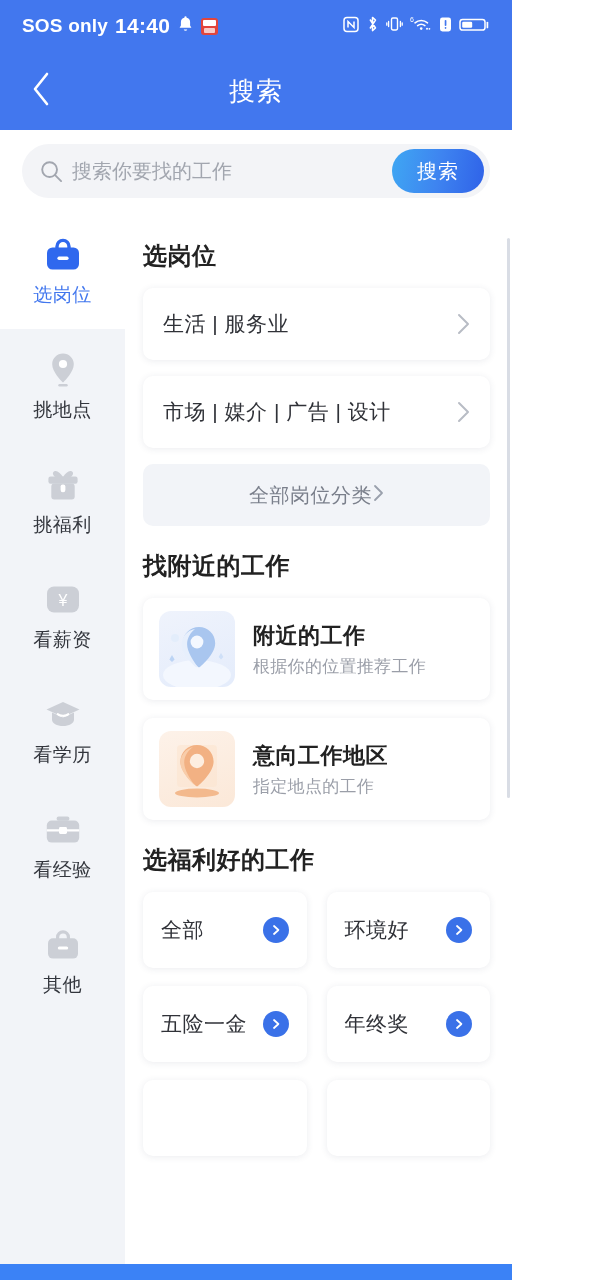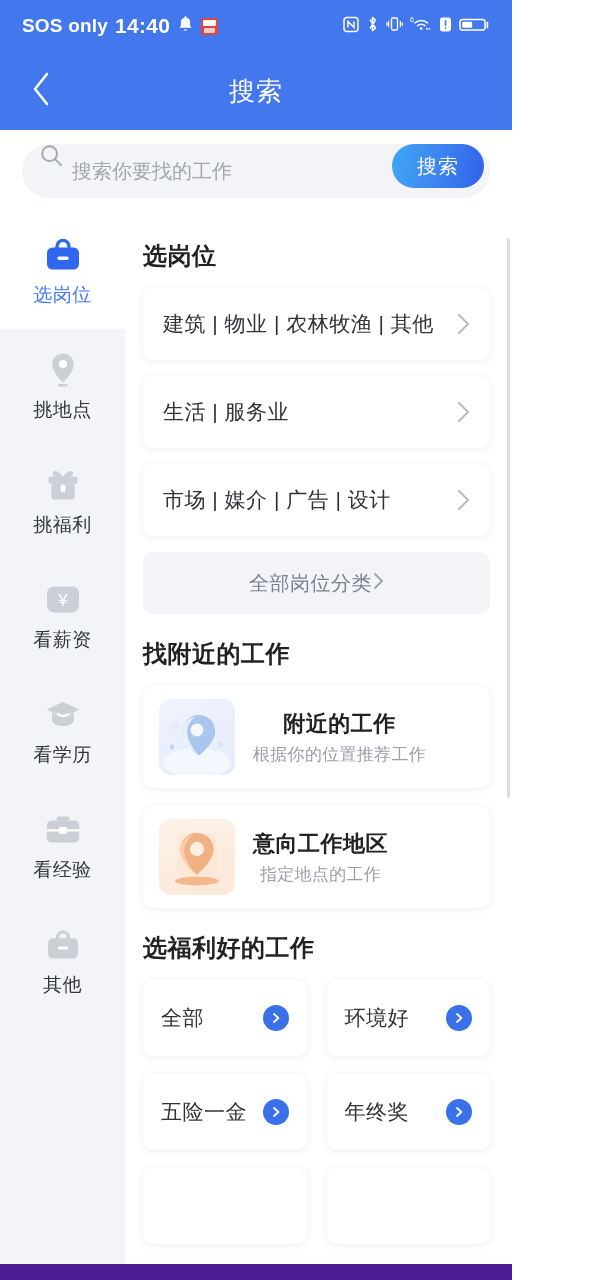--- a/index.html
+++ b/index.html
@@ -1,21 +1,21 @@
 <!DOCTYPE html>
 <html><head>
 <meta charset="utf-8">
 <style>
   * { margin:0; padding:0; box-sizing:border-box; }
   html, body {
     width:591px; height:1280px;
     font-family:"Liberation Sans","DejaVu Sans",sans-serif;
     background:#ffffff; overflow:hidden;
   }
-  #app { position:relative; width:512px; height:1280px; overflow:hidden; background:#4c1d95; }
+  #app { position:relative; width:512px; height:1280px; overflow:hidden; background:#3b82f6; }
 
   
   .header { background:#4277ee; height:130px; position:relative; }
   .statusbar {
     height:52px; display:flex; align-items:center;
     padding:0 22px; color:#fff;
   }
   .sb-left { display:flex; align-items:center; gap:7px; }
   .sb-carrier { font-size:19px; font-weight:600; letter-spacing:.2px; }
   .sb-time { font-size:21px; font-weight:600; letter-spacing:.3px; }
@@ -43,21 +43,21 @@
   }
   .nav-title {
     width:100%; text-align:center; color:#fff;
     font-size:26px; font-weight:500; letter-spacing:1px;
   }
 
   
   .searchwrap { background:#fff; padding:14px 22px 16px 22px; }
   .searchbar {
     position:relative; height:54px; background:#f3f4f7; border-radius:27px;
-    display:flex; align-items:flex-start; padding-left:18px; padding-right:6px;
+    display:flex; align-items:center; padding-left:18px; padding-right:6px;
   }
   .search-icon { flex:0 0 auto; margin-right:9px; display:flex; }
   .search-input {
     flex:1; border:none; outline:none; background:transparent;
     font-family:inherit; font-size:20px; color:#333;
     padding:0; height:100%;
   }
   .search-input::placeholder { color:#a2a6af; }
   .search-btn {
     flex:0 0 auto; width:92px; height:44px; border-radius:22px; border:none;
@@ -111,21 +111,21 @@
   
   .near-card {
     background:#fff; border-radius:10px; height:102px;
     box-shadow:0 1px 7px rgba(60,70,100,.10);
     display:flex; align-items:center; padding:0 16px; gap:18px;
     margin-bottom:18px; cursor:pointer;
   }
   .thumb { width:76px; height:76px; border-radius:12px; flex:0 0 auto; position:relative; overflow:hidden; }
   .thumb-blue { background:linear-gradient(160deg,#eff3fc 0%,#e4ecfb 100%); }
   .thumb-orange { background:linear-gradient(160deg,#fdf2e9 0%,#fbe8d8 100%); }
-  .near-txt { display:flex; flex-direction:column; gap:4px;text-align:center; }
+  .near-txt { display:flex; flex-direction:column; gap:4px; }
   .near-title { font-size:22px; font-weight:700; color:#222; letter-spacing:.5px; }
   .near-sub { font-size:17px; color:#9a9ea8; letter-spacing:.3px; }
 
   
   .ben-grid {
     display:grid; grid-template-columns:1fr 1fr; gap:18px 20px;
     margin-top:2px;
   }
   .ben-card {
     background:#fff; border-radius:10px; height:76px;
@@ -315,28 +315,20 @@
             </svg>
         </span>
         <span class="side-label">其他</span>
       </div>
     </div>
 
     <div class="main">
 
       <div class="sect-title">选岗位</div>
 
-      <div class="cat-card">
-        <span class="cat-text">建筑 | 物业 | 农林牧渔 | 其他</span>
-        <span class="chev-r">
-          <svg width="13" height="22" viewBox="0 0 13 22">
-              <path d="M2 2l9 9-9 9" fill="none" stroke="#b8bcc5" stroke-width="2" stroke-linecap="round" stroke-linejoin="round"></path>
-            </svg>
-        </span>
-      </div>
 
       <div class="cat-card">
         <span class="cat-text">生活 | 服务业</span>
         <span class="chev-r">
           <svg width="13" height="22" viewBox="0 0 13 22">
               <path d="M2 2l9 9-9 9" fill="none" stroke="#b8bcc5" stroke-width="2" stroke-linecap="round" stroke-linejoin="round"></path>
             </svg>
         </span>
       </div>
 

